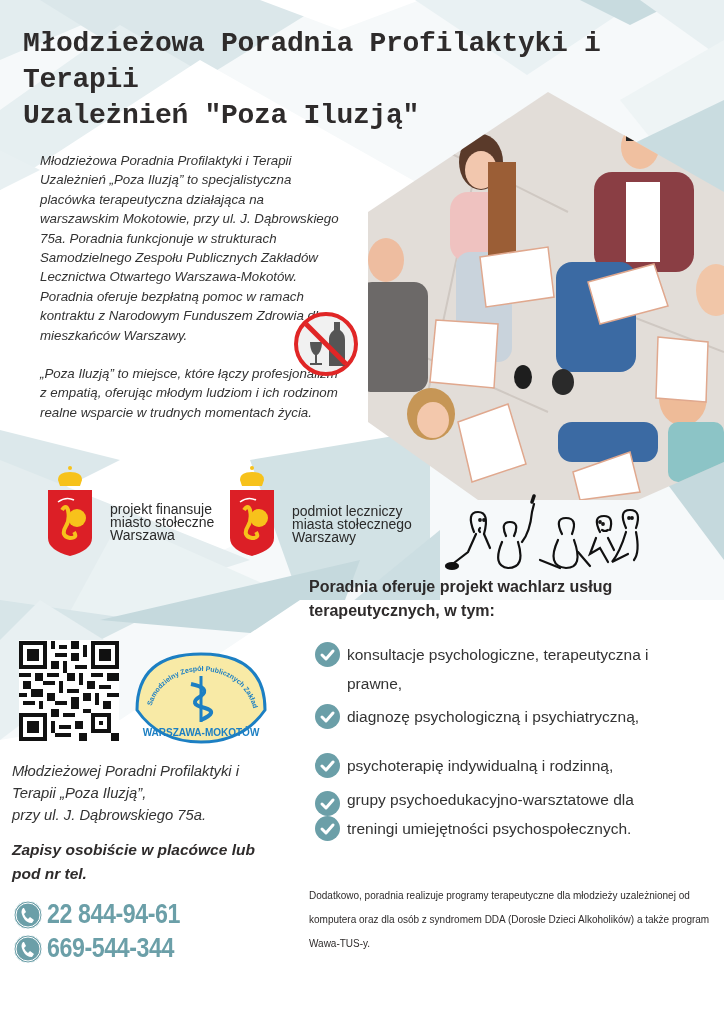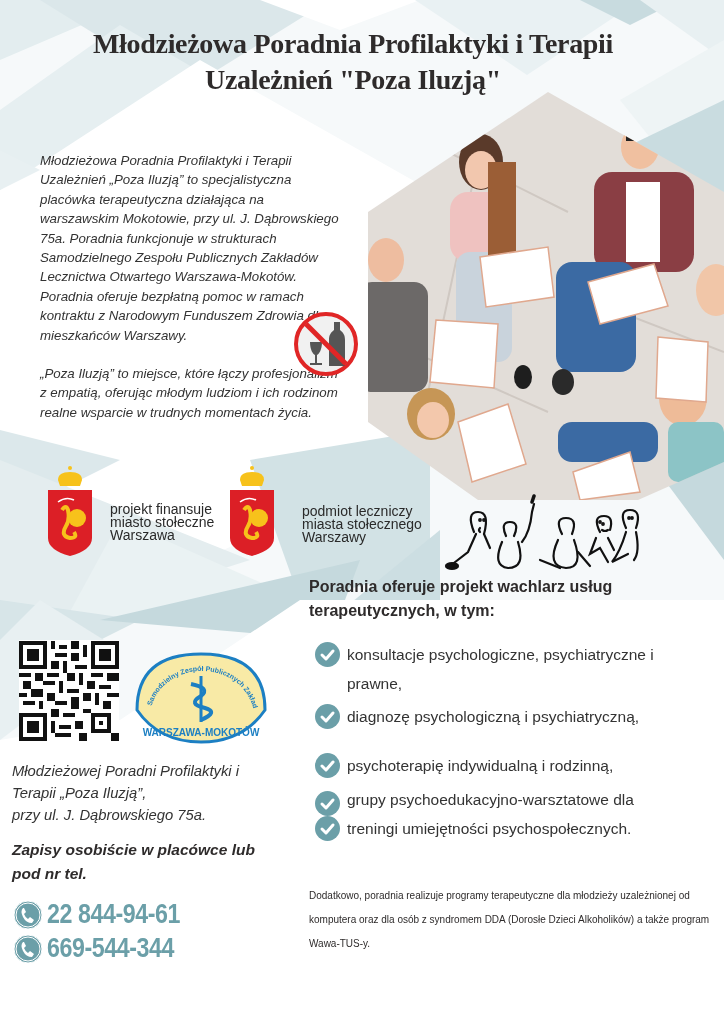--- a/index.html
+++ b/index.html
@@ -4,24 +4,23 @@
 <style>
   * { box-sizing: border-box; margin: 0; padding: 0; }
   html, body { width: 724px; height: 1024px; overflow: hidden; background: #ffffff; }
   body { position: relative; font-family: "Liberation Sans", sans-serif; color: #2b2b2b; }
 
   .bg { position: absolute; inset: 0; z-index: 0; }
   .bg svg { width: 724px; height: 1024px; display: block; }
 
   .title {
     position: absolute; left: 23px; top: 26px; width: 660px;
-    font-family: Liberation Serif, serif; font-weight: 700;
+    font-family: Liberation Mono, monospace; font-weight: 700;
     font-size: 28px; line-height: 36px; color: #2e2b2b; letter-spacing: -0.3px;
     z-index: 2;
-    text-align: center;
   }
 
   .intro {
     position: absolute; left: 40px; top: 151px; width: 300px;
     font-style: italic; font-size: 13.3px; line-height: 19.4px; color: #333;
     z-index: 2;
   }
   .intro p + p { margin-top: 19px; }
 
   .no-alcohol { position: absolute; left: 294px; top: 312px; width: 64px; height: 64px; z-index: 3; }
@@ -205,21 +204,21 @@
 <div class="crest" style="left:228px;top:462px;width:48px;height:96px;">
   <svg viewBox="0 0 48 96" width="48" height="96" xmlns="http://www.w3.org/2000/svg">
     <path d="M12 18 q0 -8 12 -8 q12 0 12 8 l-2 6 h-20 z" fill="#f7c21b"></path>
     <circle cx="24" cy="6" r="2" fill="#f7c21b"></circle>
     <path d="M2 28 h44 v48 q0 12 -22 18 q-22 -6 -22 -18 z" fill="#dc1f26"></path>
     <circle cx="31" cy="56" r="9" fill="#f7c21b"></circle>
     <path d="M16 48 q4 -6 6 0 q2 10 -2 16 q-6 10 4 12 q8 0 4 -6" stroke="#f7c21b" stroke-width="4" fill="none"></path>
     <path d="M12 40 q8 -6 16 -2" stroke="#fff" stroke-width="1.5" fill="none"></path>
   </svg>
 </div>
-<div class="crest-text" style="left:302px;top:505px;">
+<div class="crest-text" style="left:292px;top:505px;">
   <div>podmiot leczniczy</div>
   <div>miasta stołecznego</div>
   <div>Warszawy</div>
 </div>
 
 <div class="doodle">
   <svg viewBox="0 0 220 80" width="220" height="80" xmlns="http://www.w3.org/2000/svg" fill="none" stroke="#111" stroke-width="2.2" stroke-linecap="round">
 
     <path d="M34 40 q-8 -20 4 -20 q12 0 6 22"></path>
     <circle cx="40" cy="28" r="0.8" fill="#111"></circle>
@@ -259,21 +258,21 @@
   <div>terapeutycznych, w tym:</div>
 </div>
 
 <ul class="services">
   <li class="i0">
     <span class="check">
       <svg viewBox="0 0 25 25">
           <path d="M7 13 l4 4 l7 -8" stroke="#fff" stroke-width="3" fill="none" stroke-linecap="round" stroke-linejoin="round"></path>
         </svg>
     </span>
-    <div>konsultacje psychologiczne, psychiatryczne i</div>
+    <div>konsultacje psychologiczne, terapeutyczna i</div>
     <div>prawne,</div>
   </li>
   <li class="i1">
     <span class="check">
       <svg viewBox="0 0 25 25">
           <path d="M7 13 l4 4 l7 -8" stroke="#fff" stroke-width="3" fill="none" stroke-linecap="round" stroke-linejoin="round"></path>
         </svg>
     </span>
     <div>diagnozę psychologiczną i psychiatryczną,</div>
   </li>

